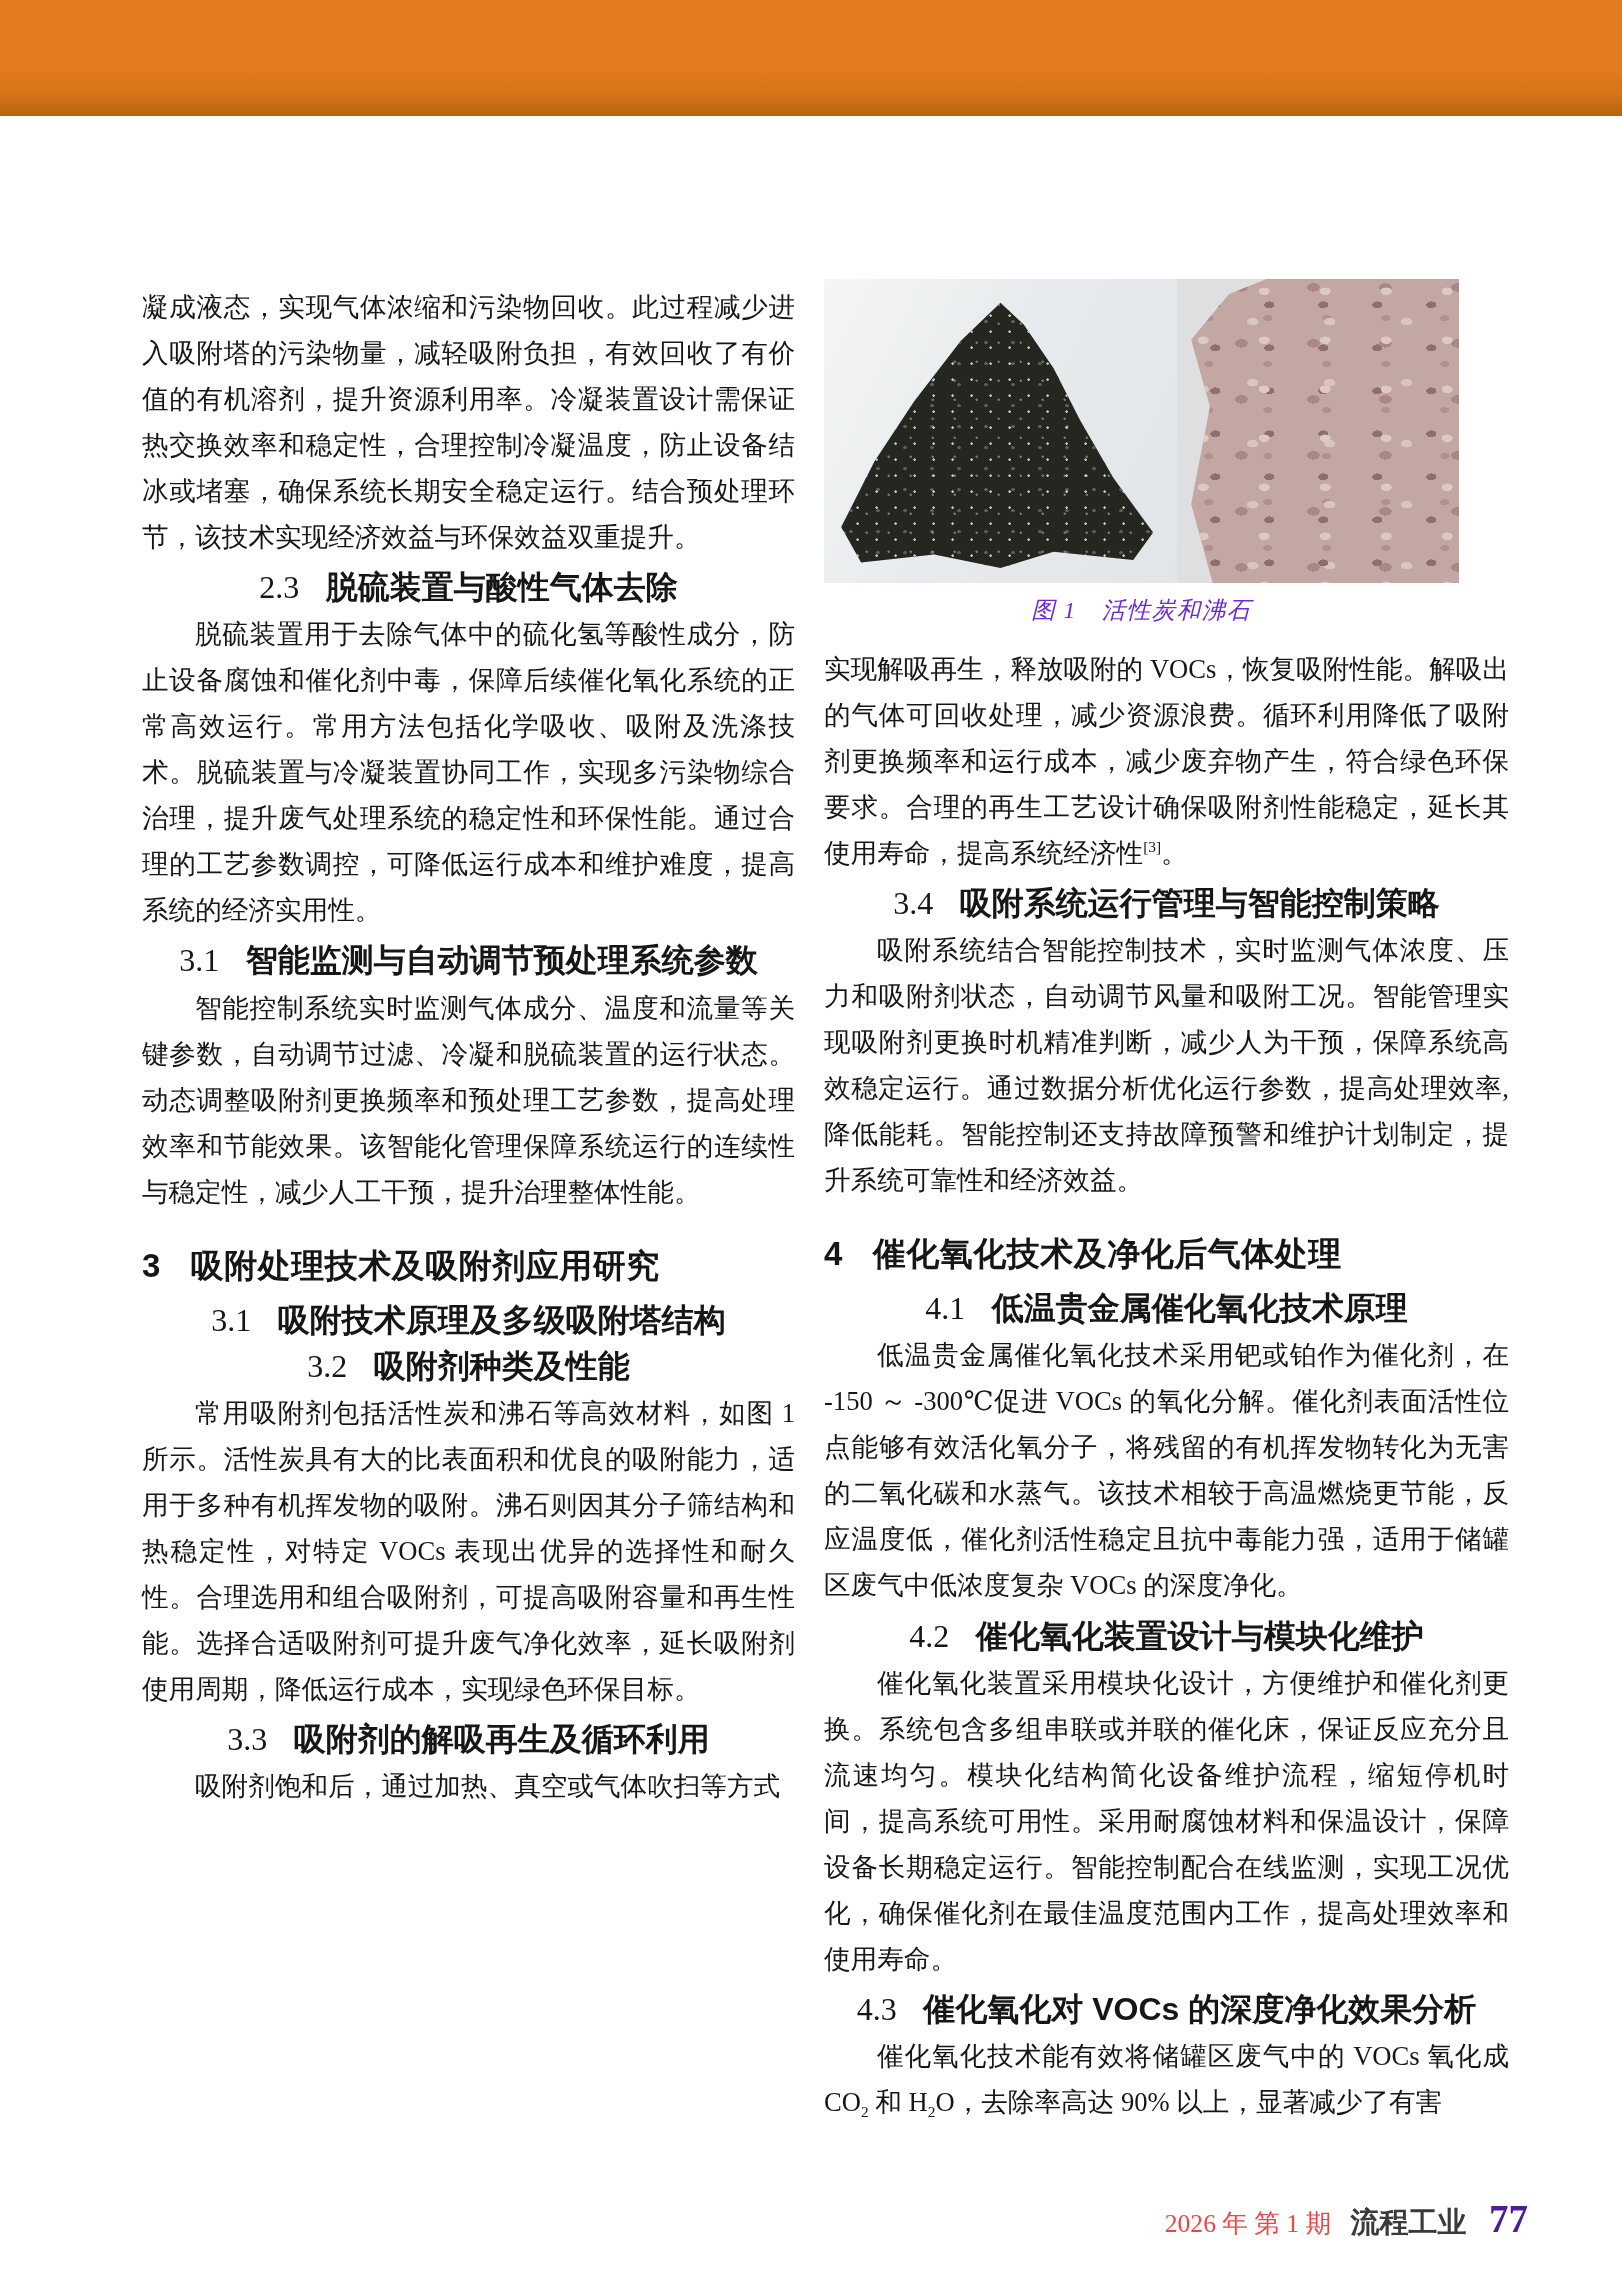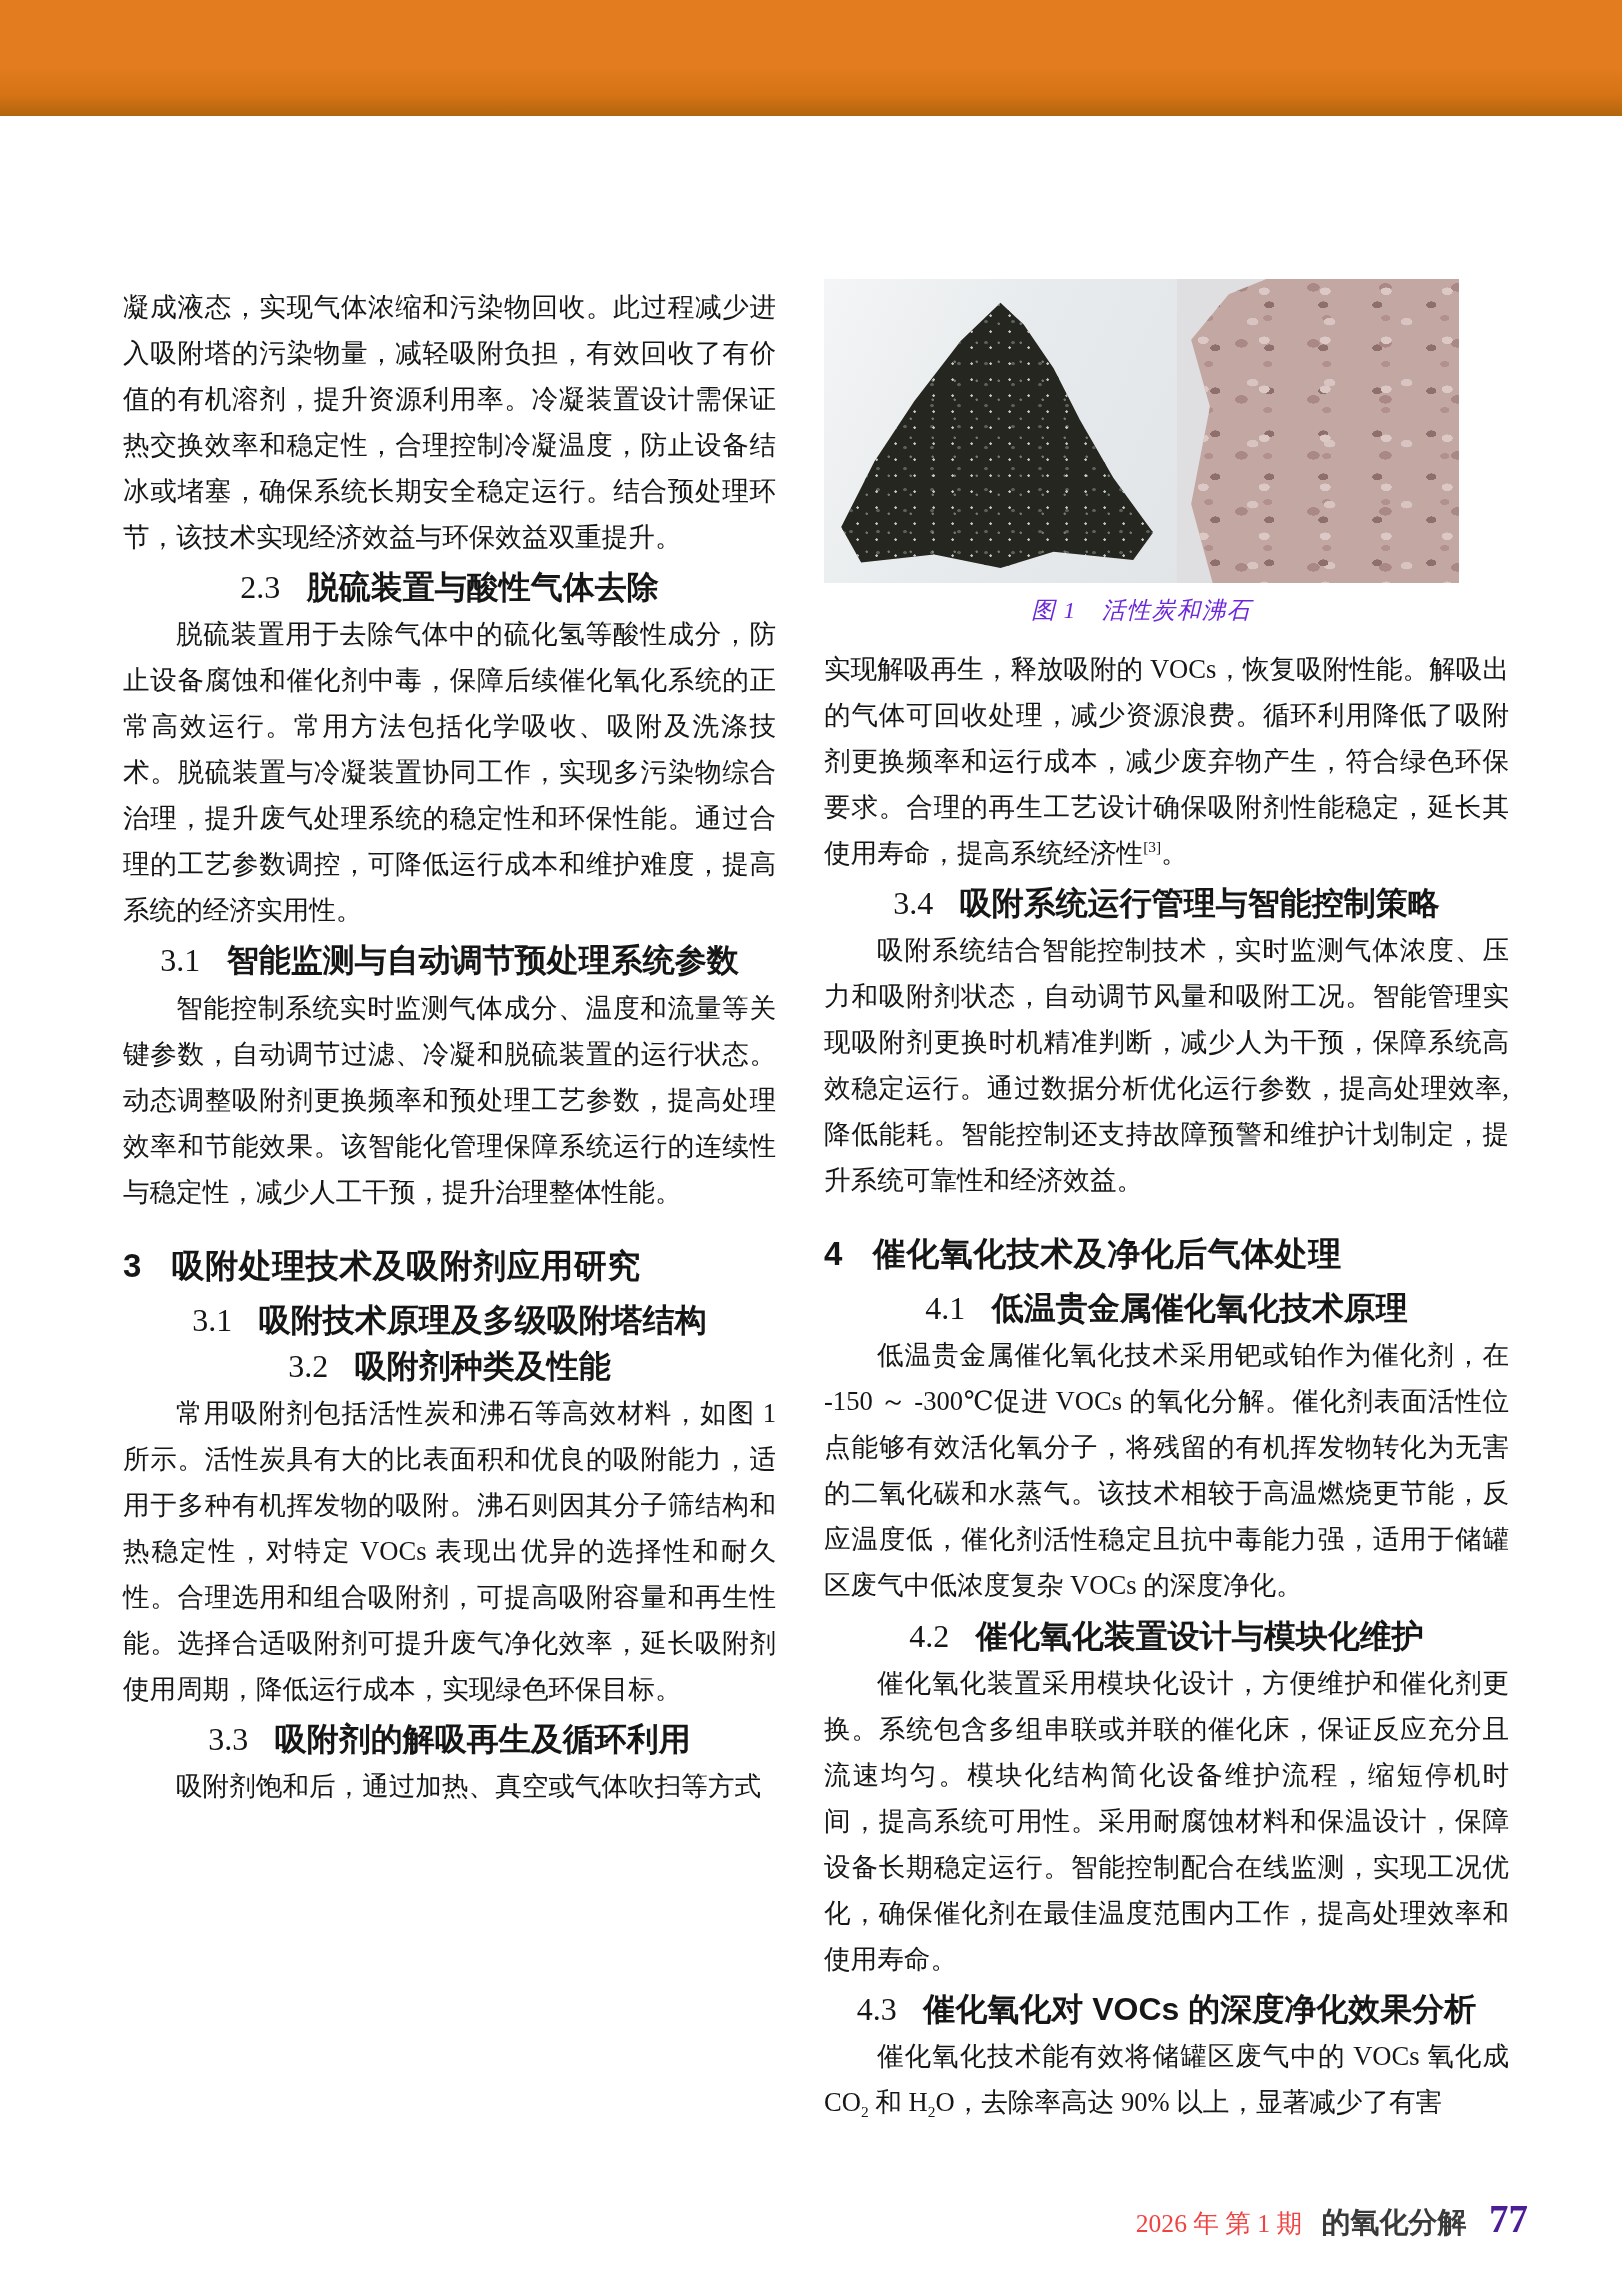--- a/index.html
+++ b/index.html
@@ -13,21 +13,21 @@
   }
   .header-band{
     position:absolute;left:0;top:0;width:1623px;height:116px;
     background:linear-gradient(180deg,#e27c1e 0%,#e27c1e 58%,#d57315 82%,#b2650e 100%);
   }
   .col{
     position:absolute;
     font-size:26.6px;line-height:46px;
     text-align:justify;
   }
-  .col-left{left:123px;top:284px;width:653px;}
+  .col-left{left:142px;top:284px;width:653px;}
   .col-right{left:824px;top:279px;width:685px;}
   .body-p{margin:0;text-align:justify;}
   .body-p.indent{text-indent:53px;}
   .sub-heading{
     font-family:"Liberation Sans","DejaVu Sans",sans-serif;
     font-weight:bold;font-size:32px;line-height:37px;
     margin:9.2px 0 5.1px 0;text-align:center;
   }
   .sub-heading .h-num{
     font-family:"Liberation Serif","DejaVu Serif",serif;
@@ -142,18 +142,18 @@
         <p class="body-p indent">低温贵金属催化氧化技术采用钯或铂作为催化剂，在 -150 ～ -300℃促进 VOCs 的氧化分解。催化剂表面活性位点能够有效活化氧分子，将残留的有机挥发物转化为无害的二氧化碳和水蒸气。该技术相较于高温燃烧更节能，反应温度低，催化剂活性稳定且抗中毒能力强，适用于储罐区废气中低浓度复杂 VOCs 的深度净化。</p>
         <div class="sub-heading"><span class="h-num">4.2</span><span class="h-title">催化氧化装置设计与模块化维护</span></div>
         <p class="body-p indent">催化氧化装置采用模块化设计，方便维护和催化剂更换。系统包含多组串联或并联的催化床，保证反应充分且流速均匀。模块化结构简化设备维护流程，缩短停机时间，提高系统可用性。采用耐腐蚀材料和保温设计，保障设备长期稳定运行。智能控制配合在线监测，实现工况优化，确保催化剂在最佳温度范围内工作，提高处理效率和使用寿命。</p>
         <div class="sub-heading"><span class="h-num">4.3</span><span class="h-title">催化氧化对 VOCs 的深度净化效果分析</span></div>
         <p class="body-p indent">催化氧化技术能有效将储罐区废气中的 VOCs 氧化成 CO<sub>2</sub> 和 H<sub>2</sub>O，去除率高达 90% 以上，显著减少了有害</p>
       </div>
   </div>
 
   <div class="footer">
     <span class="issue">2026 年  第 1 期</span>
-    <span class="journal">的氧化分解</span>
+    <span class="journal">流程工业</span>
     <span class="page-num">77</span>
   </div>
 
 </div>
 
 
 </body></html>

